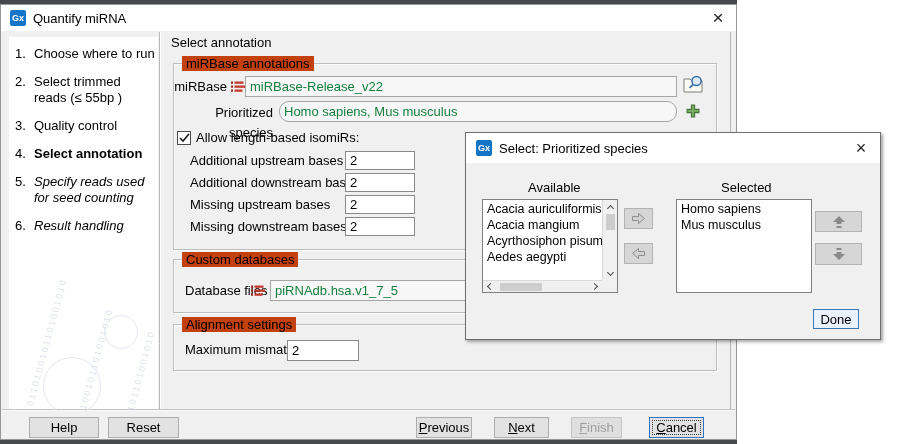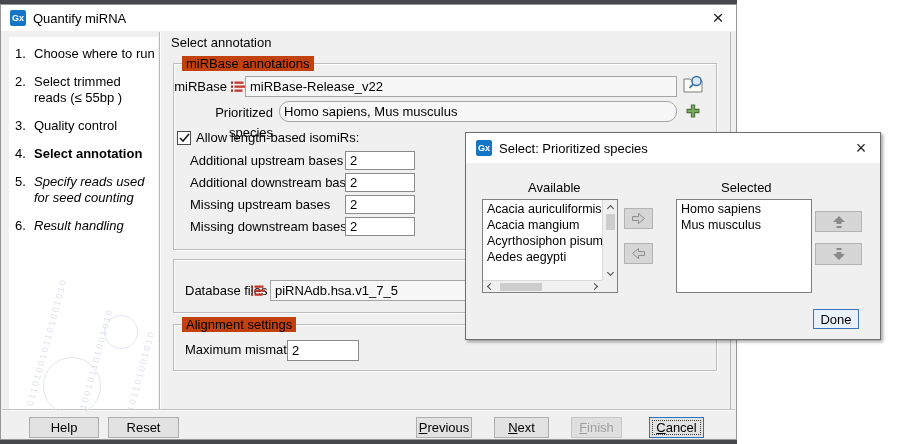--- a/index.html
+++ b/index.html
@@ -86,21 +86,21 @@
     position:absolute; top:-8px; left:8px; background:#c2410c;
     padding:0 4px; line-height:15px;
   }
   .g1 { left:10px; top:31px;  width:544px; height:187px; }
   .g2 { left:10px; top:227px; width:544px; height:54px;  }
   .g3 { left:10px; top:292px; width:544px; height:47px;  }
 
   .lbl { position:absolute; line-height:20px; }
   .ro-input {
     position:absolute; border:1px solid #a5a5a5; background:#f7f7f7;
-    font:13px "Liberation Sans", sans-serif; padding:0 4px; color:#000000;
+    font:13px "Liberation Sans", sans-serif; padding:0 4px; color:#15803d;
   }
   .num-input {
     position:absolute; border:1px solid #8a8a8a; background:#fff;
     font:13px "Liberation Sans", sans-serif; padding:0 4px; color:#000;
   }
   .icon { position:absolute; display:inline-flex; }
 
   .checkbox {
     position:absolute; width:14px; height:14px; background:#fff;
     border:1px solid #4a4a4a; display:flex; align-items:center; justify-content:center;
@@ -284,20 +284,21 @@
       <input class="num-input" style="left: 171px; top: 87px; width: 70px; height: 19px;" value="2">
       <span class="lbl" style="left:16px; top:109px;">Additional downstream bases</span>
       <input class="num-input" style="left: 171px; top: 109px; width: 70px; height: 19px;" value="2">
       <span class="lbl" style="left:16px; top:131px;">Missing upstream bases</span>
       <input class="num-input" style="left: 171px; top: 131px; width: 70px; height: 19px;" value="2">
       <span class="lbl" style="left:16px; top:153px;">Missing downstream bases</span>
       <input class="num-input" style="left: 171px; top: 153px; width: 70px; height: 19px;" value="2">
     </div>
 
     <div class="groupbox g2">
+      <span class="legend">Custom databases</span>
       <span class="lbl" style="left:11px; top:21px;">Database files</span>
       <span class="icon" style="left:77px; top:24px;">
         <svg width="14" height="14" viewBox="0 0 14 14">
           <rect x="0" y="1.5" width="2" height="2.3" fill="#9b2d23"></rect>
             <rect x="3.5" y="1.5" width="9" height="2.3" fill="#c23b2e"></rect>
           <rect x="0" y="5.5" width="2" height="2.3" fill="#9b2d23"></rect>
             <rect x="3.5" y="5.5" width="10.5" height="2.3" fill="#c23b2e"></rect>
           <rect x="0" y="9.5" width="2" height="2.3" fill="#9b2d23"></rect>
             <rect x="3.5" y="9.5" width="8" height="2.3" fill="#c23b2e"></rect>
         </svg>

